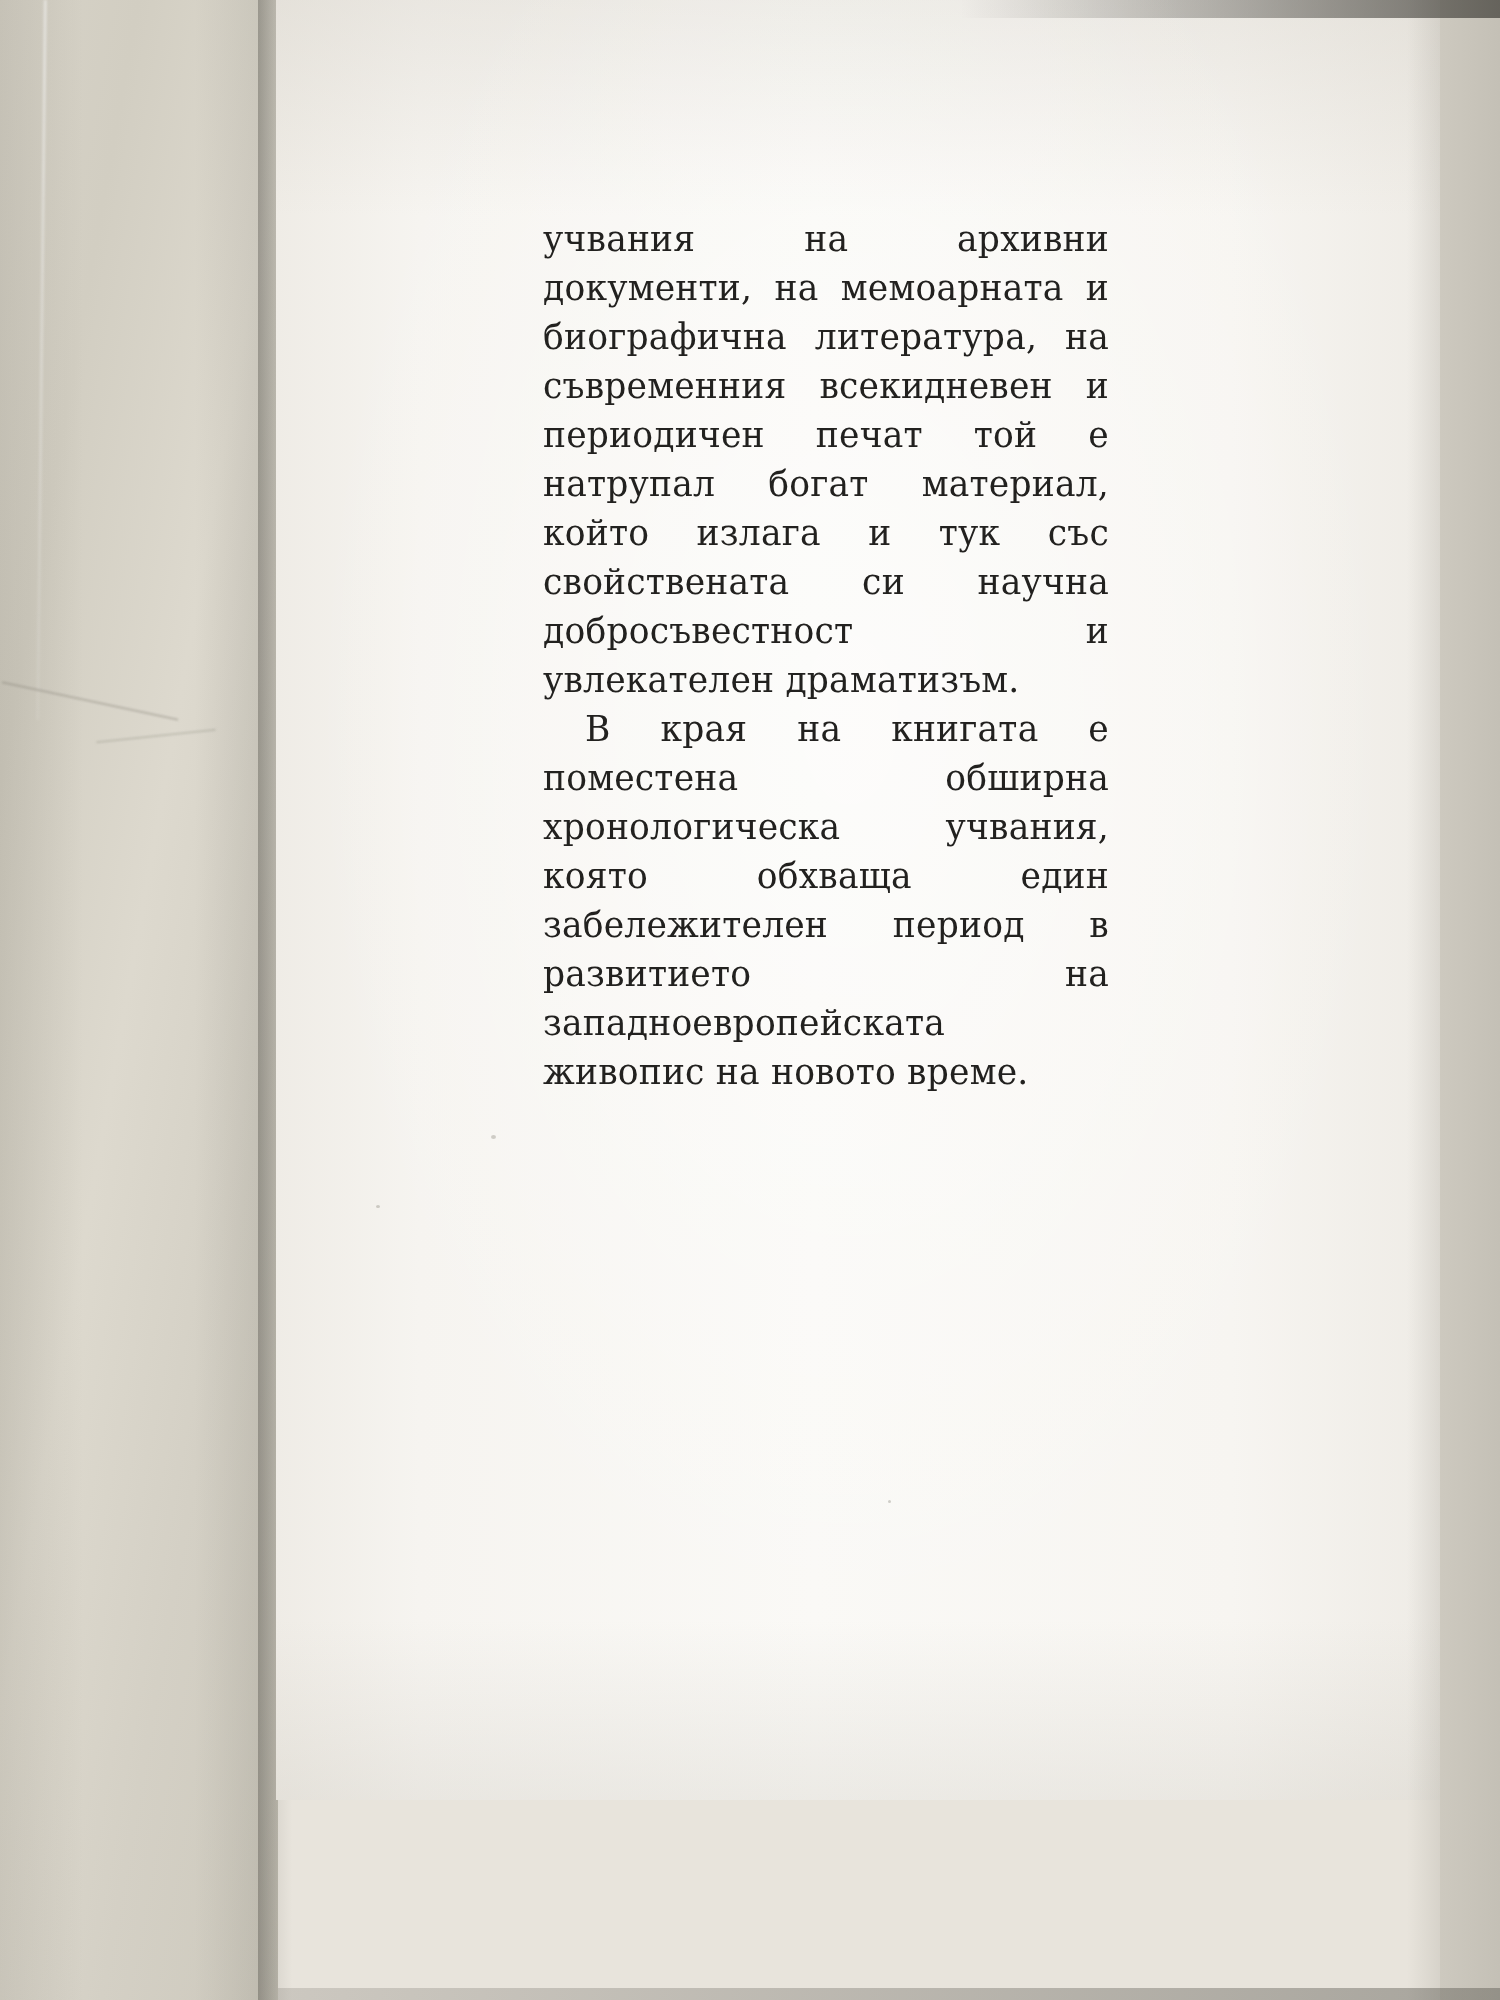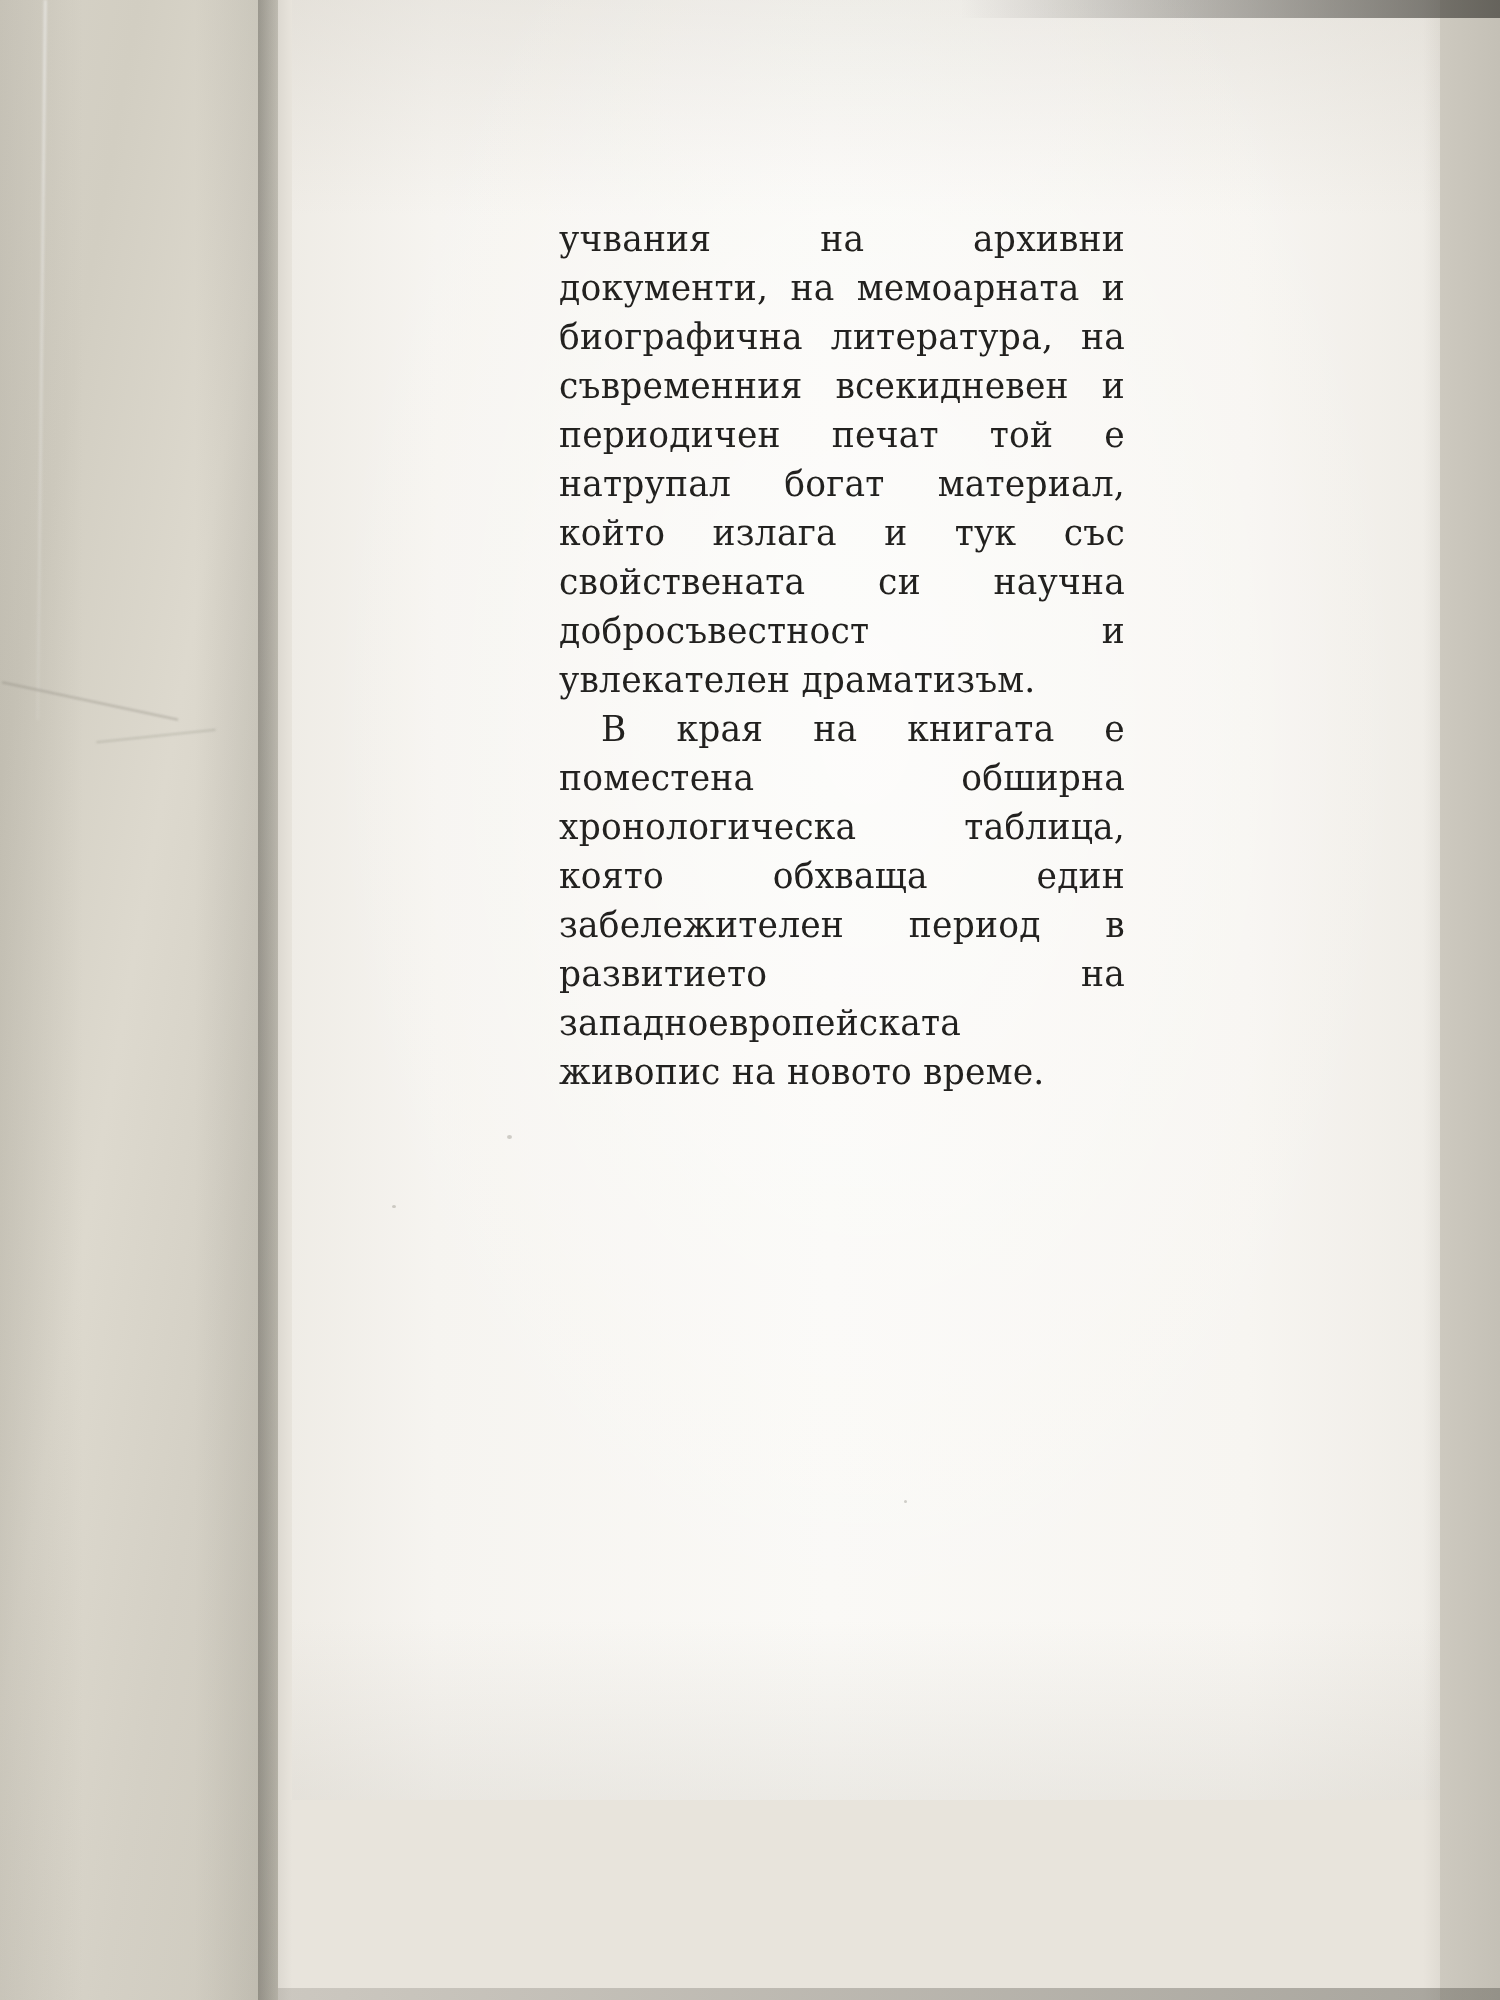--- a/index.html
+++ b/index.html
@@ -72,21 +72,21 @@
     left: 258px;
     top: 0;
     width: 34px;
     height: 2000px;
     background: linear-gradient(to right, rgba(60,58,52,0.34), rgba(120,118,110,0.10) 60%, rgba(255,255,255,0));
   }
 
   
   .page {
     position: absolute;
-    left: 292px;
+    left: 276px;
     top: 0;
     width: 1162px;
     height: 1800px;
     background: linear-gradient(to right, #efece6 0%, #f6f4f0 12%, #faf9f6 45%, #f7f5f1 80%, #edeae4 100%);
     padding-left: 33px;
   }
   .page-vignette {
     position: absolute;
     inset: 0;
     background:
@@ -175,21 +175,21 @@
 
   <div class="page">
     <div class="page-vignette"></div>
 
     <div class="speck" style="left:215px; top:1135px; width:5px; height:4px;"></div>
     <div class="speck" style="left:100px; top:1205px; width:4px; height:3px;"></div>
     <div class="speck" style="left:612px; top:1500px; width:3px; height:3px;"></div>
 
     <div class="textblock">
       <p class="para first-block">учвания на архивни документи, на мемоарната и биографична литература, на съвременния всекидневен и периодичен печат той е натрупал богат материал, който излага и тук със свойствената си научна добросъвестност и увлекателен драматизъм.</p>
-      <p class="para indented">В края на книгата е поместена обширна хронологическа таблица, която обхваща един забележителен период в развитието на западноевропейската живопис на новото време.</p>
+      <p class="para indented">В края на книгата е поместена обширна хронологическа учвания, която обхваща един забележителен период в развитието на западноевропейската живопис на новото време.</p>
     </div>
 
     <div class="page-right-edge"></div>
   </div>
 
   <div class="outer-right"></div>
   <div class="top-dark"></div>
   <div class="bottom-dark"></div>
 
 </div>

